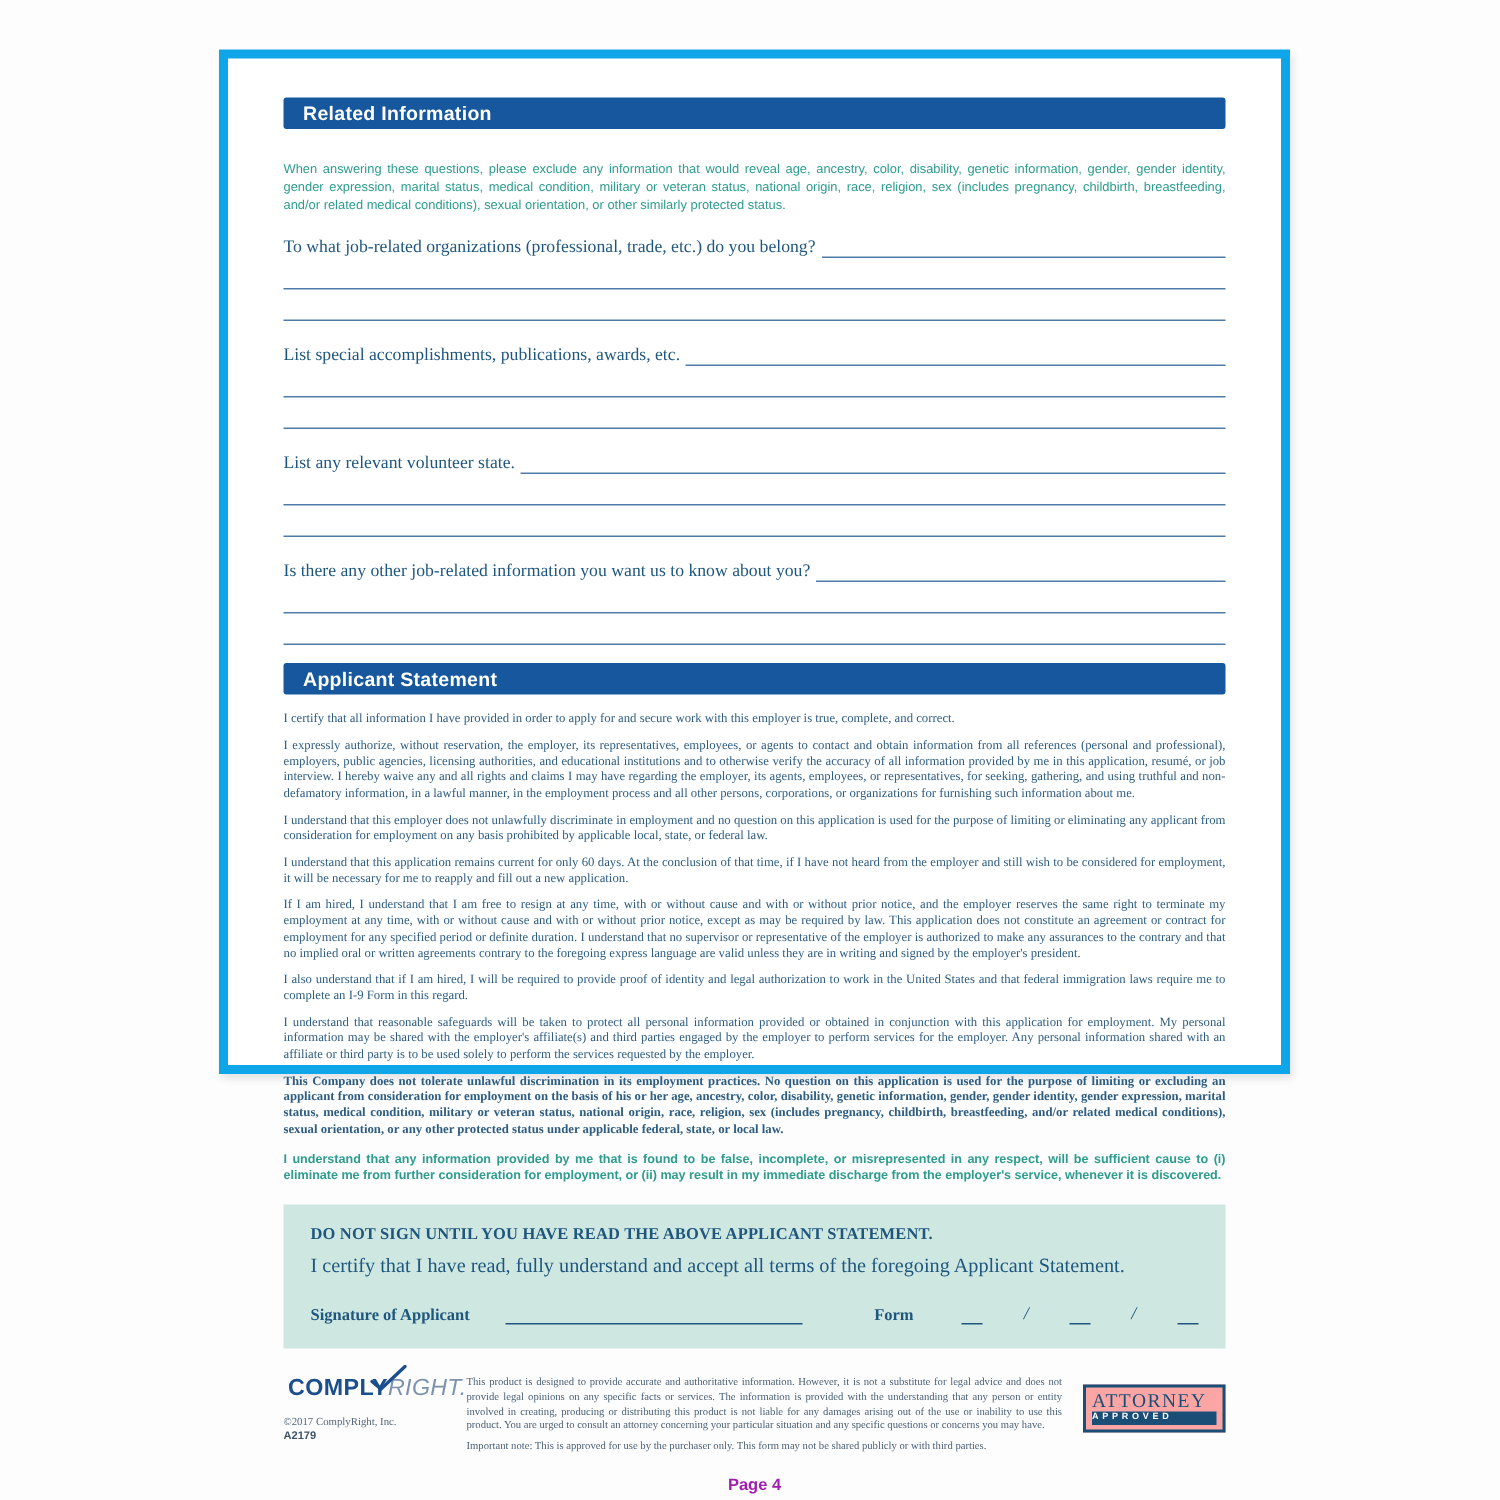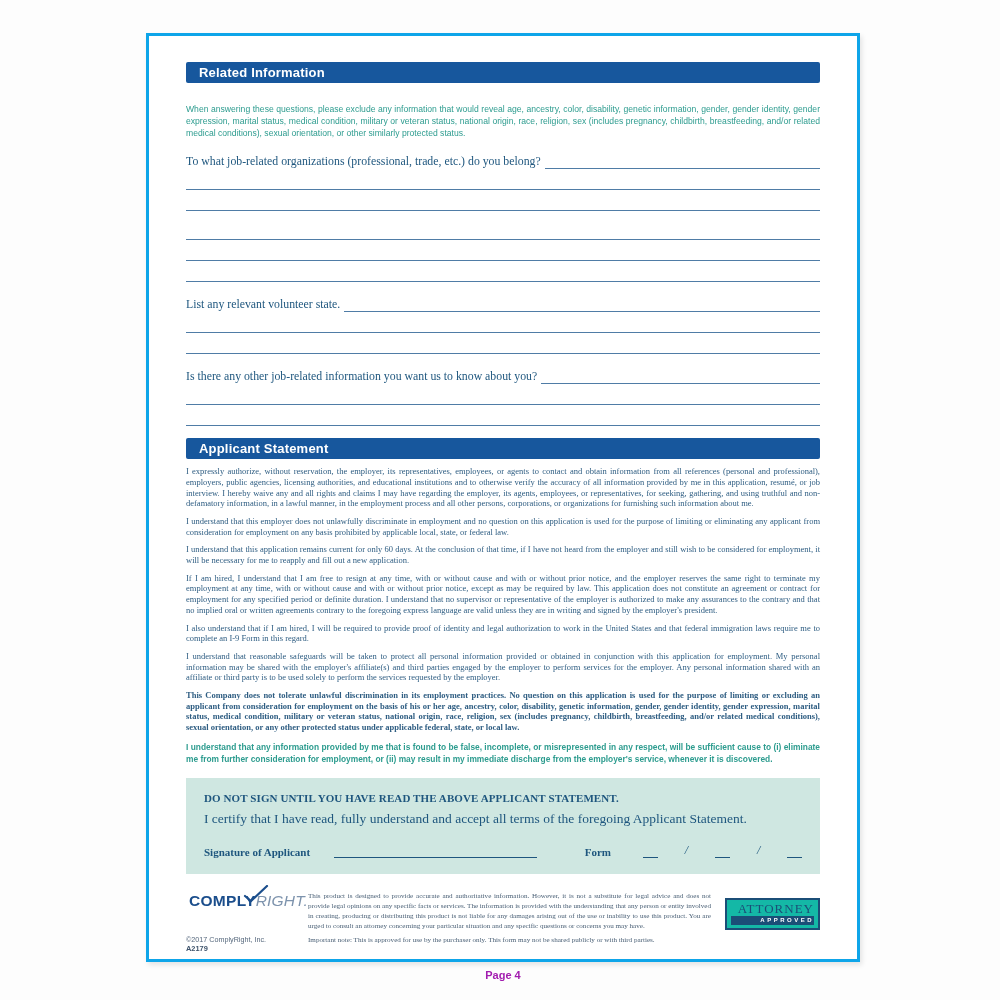--- a/index.html
+++ b/index.html
@@ -1,19 +1,19 @@
 <!DOCTYPE html>
 <html><head>
 <meta charset="utf-8">
 <style>
   * { margin:0; padding:0; box-sizing:border-box; }
   html,body { width:1000px; height:1000px; background:#fdfdfd; font-family:"Liberation Serif", serif; }
   .paper {
-    position:absolute; left:146px; top:33px; width:714px; height:929px;
-    background:#ffffff; border:3px solid #0ea5e9;
+    position:absolute; left:146px; top:33px; width:714px; height:683px;
+    background:#ffffff; border:6px solid #0ea5e9;
     box-shadow:2px 3px 5px rgba(0,0,0,0.10);
     padding:26px 37px 0 37px;
   }
   .section-bar {
     background:#17579d; color:#ffffff;
     font-family:"Liberation Sans", sans-serif; font-weight:bold;
     font-size:13px; line-height:21px; height:21px;
     padding-left:13px; border-radius:2px; letter-spacing:0.2px;
   }
   .intro {
@@ -50,28 +50,28 @@
   .sig-gap { flex:1; }
   .date-label { color:#1e567e; font-weight:bold; font-size:11px; margin-right:8px; }
   .date-seg { width:27px; border-bottom:1px solid #1e567e; height:12px; }
   .date-slash { color:#1e567e; font-size:12px; padding:0 3px; font-style:italic; }
   .footer { display:flex; margin-top:18px; }
   .logo-col { width:122px; flex:none; }
   .logo { position:relative; font-family:"Liberation Sans", sans-serif; white-space:nowrap;text-align:right; }
   .logo-comply { color:#1b4e8c; font-weight:bold; font-size:15.5px; letter-spacing:0.3px; }
   .logo-right { color:#7d93ad; font-style:italic; font-size:15.5px; letter-spacing:0.2px; }
   .logo-check { position:absolute; left:57px; top:-7px; }
-  .logo-copyright { margin-top:25px; color:#55677c; font-family:Liberation Sans, sans-serif; font-size:7.2px; }
+  .logo-copyright { margin-top:9px; color:#55677c; font-family:Liberation Serif, serif; font-size:7.2px; }
   .logo-sku { color:#3e536b; font-family:"Liberation Sans", sans-serif; font-weight:bold; font-size:7.4px; }
   .disclaimer-col { flex:1; padding-right:14px; }
   .disclaimer { color:#4a6076; font-size:7.1px; line-height:1.38; text-align:justify; }
   .important-note { color:#4a6076; font-size:7.1px; margin-top:4px; }
   .badge-col { width:95px; flex:none; padding-top:6px; }
   .badge {
-    border:2px solid #1b4e77; background:#14b8a6; padding:2px 4px 3px 4px; text-align:right;
+    border:2px solid #1b4e77; background:#fca5a5; padding:2px 4px 3px 4px; text-align:left;
   }
   .badge-top { color:#1b4e77; font-size:13px; letter-spacing:1px; line-height:1; font-family:"Liberation Serif", serif; }
   .badge-bottom {
     background:#1b4e77; color:#ffffff; margin-top:1px;
     font-family:"Liberation Sans", sans-serif; font-weight:bold;
     font-size:6px; letter-spacing:2.5px; line-height:9px;
   }
   .page-num {
     text-align:center; margin-top:16px;
     color:#a21caf; font-family:Liberation Sans, sans-serif;
@@ -92,20 +92,21 @@
     <div class="q-row">
       <span class="q-label">To what job-related organizations (professional, trade, etc.) do you belong?</span>
       <span class="fill-line"></span>
     </div>
     <div class="rule"></div>
     <div class="rule"></div>
   </div>
 
   <div class="q-block">
     <div class="q-row">
+      <span class="q-label">List special accomplishments, publications, awards, etc.</span>
       <span class="fill-line"></span>
     </div>
     <div class="rule"></div>
     <div class="rule"></div>
   </div>
 
   <div class="q-block">
     <div class="q-row">
       <span class="q-label">List any relevant volunteer state.</span>
       <span class="fill-line"></span>
@@ -120,20 +121,21 @@
       <span class="fill-line"></span>
     </div>
     <div class="rule"></div>
     <div class="rule"></div>
   </div>
 
   <div class="section-bar statement-bar">
     <span>Applicant Statement</span>
   </div>
 
+  <p class="para first-para">I certify that all information I have provided in order to apply for and secure work with this employer is true, complete, and correct.</p>
   <p class="para">I expressly authorize, without reservation, the employer, its representatives, employees, or agents to contact and obtain information from all references (personal and professional), employers, public agencies, licensing authorities, and educational institutions and to otherwise verify the accuracy of all information provided by me in this application, resumé, or job interview. I hereby waive any and all rights and claims I may have regarding the employer, its agents, employees, or representatives, for seeking, gathering, and using truthful and non-defamatory information, in a lawful manner, in the employment process and all other persons, corporations, or organizations for furnishing such information about me.</p>
   <p class="para">I understand that this employer does not unlawfully discriminate in employment and no question on this application is used for the purpose of limiting or eliminating any applicant from consideration for employment on any basis prohibited by applicable local, state, or federal law.</p>
   <p class="para">I understand that this application remains current for only 60 days. At the conclusion of that time, if I have not heard from the employer and still wish to be considered for employment, it will be necessary for me to reapply and fill out a new application.</p>
   <p class="para">If I am hired, I understand that I am free to resign at any time, with or without cause and with or without prior notice, and the employer reserves the same right to terminate my employment at any time, with or without cause and with or without prior notice, except as may be required by law. This application does not constitute an agreement or contract for employment for any specified period or definite duration. I understand that no supervisor or representative of the employer is authorized to make any assurances to the contrary and that no implied oral or written agreements contrary to the foregoing express language are valid unless they are in writing and signed by the employer's president.</p>
   <p class="para">I also understand that if I am hired, I will be required to provide proof of identity and legal authorization to work in the United States and that federal immigration laws require me to complete an I-9 Form in this regard.</p>
   <p class="para">I understand that reasonable safeguards will be taken to protect all personal information provided or obtained in conjunction with this application for employment. My personal information may be shared with the employer's affiliate(s) and third parties engaged by the employer to perform services for the employer. Any personal information shared with an affiliate or third party is to be used solely to perform the services requested by the employer.</p>
   <p class="para bold">This Company does not tolerate unlawful discrimination in its employment practices. No question on this application is used for the purpose of limiting or excluding an applicant from consideration for employment on the basis of his or her age, ancestry, color, disability, genetic information, gender, gender identity, gender expression, marital status, medical condition, military or veteran status, national origin, race, religion, sex (includes pregnancy, childbirth, breastfeeding, and/or related medical conditions), sexual orientation, or any other protected status under applicable federal, state, or local law.</p>
   <p class="para teal">I understand that any information provided by me that is found to be false, incomplete, or misrepresented in any respect, will be sufficient cause to (i) eliminate me from further consideration for employment, or (ii) may result in my immediate discharge from the employer's service, whenever it is discovered.</p>
 
   <div class="sig-box">

